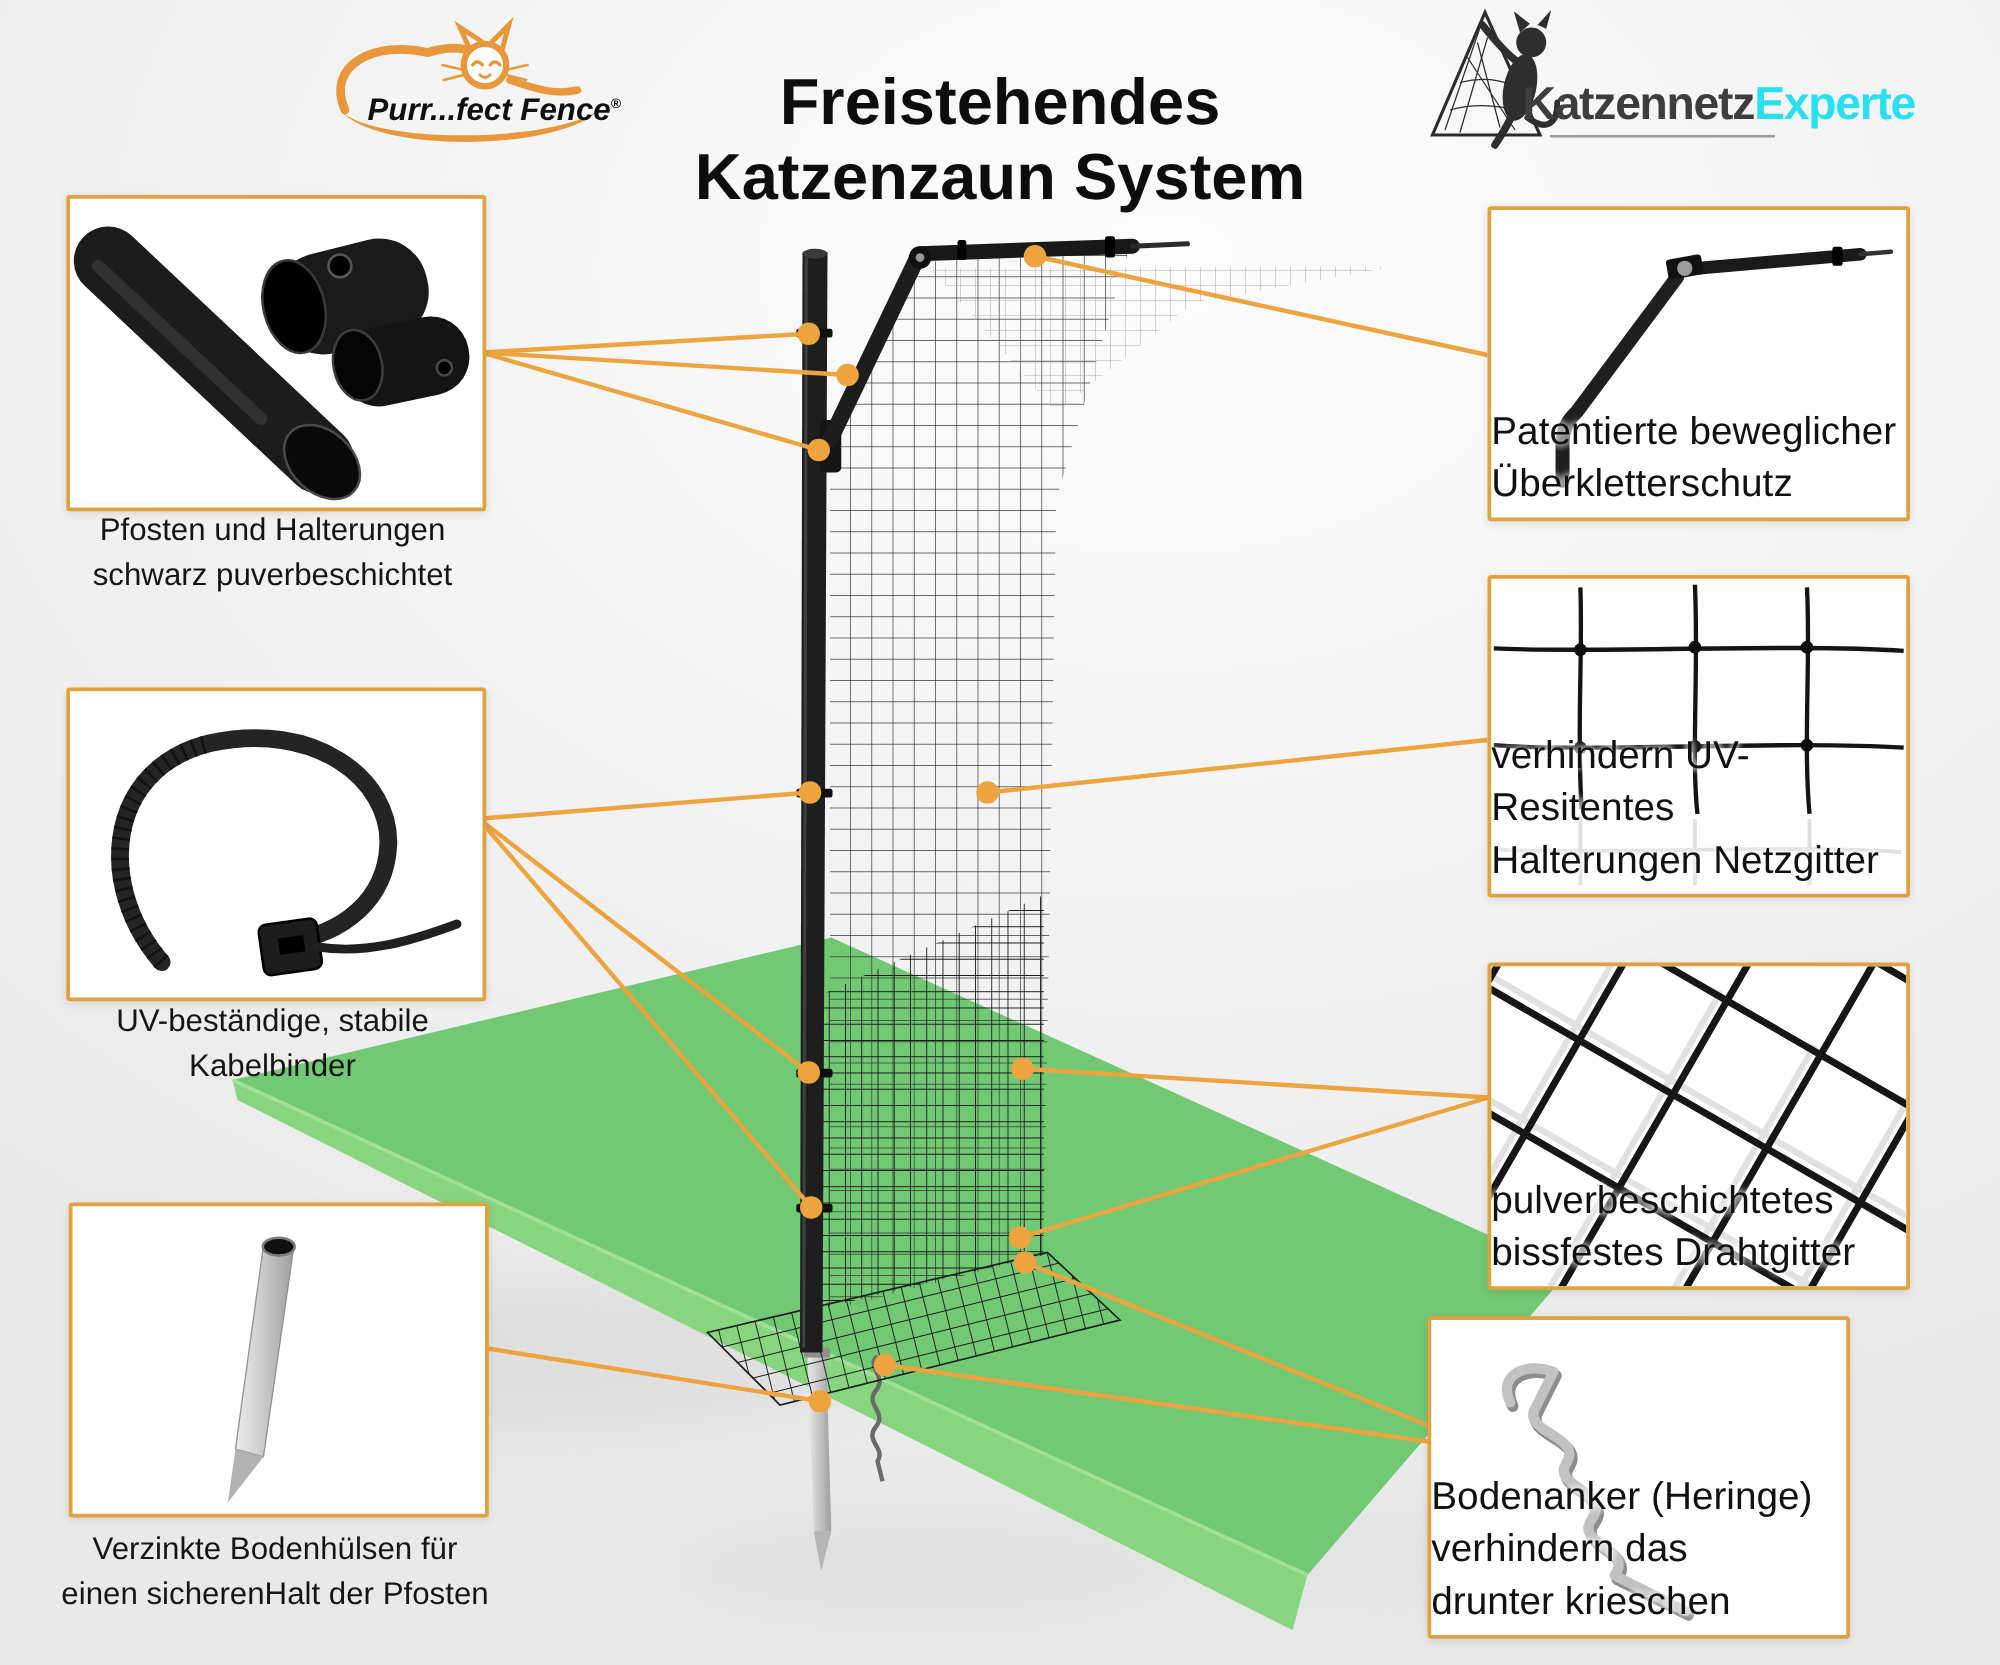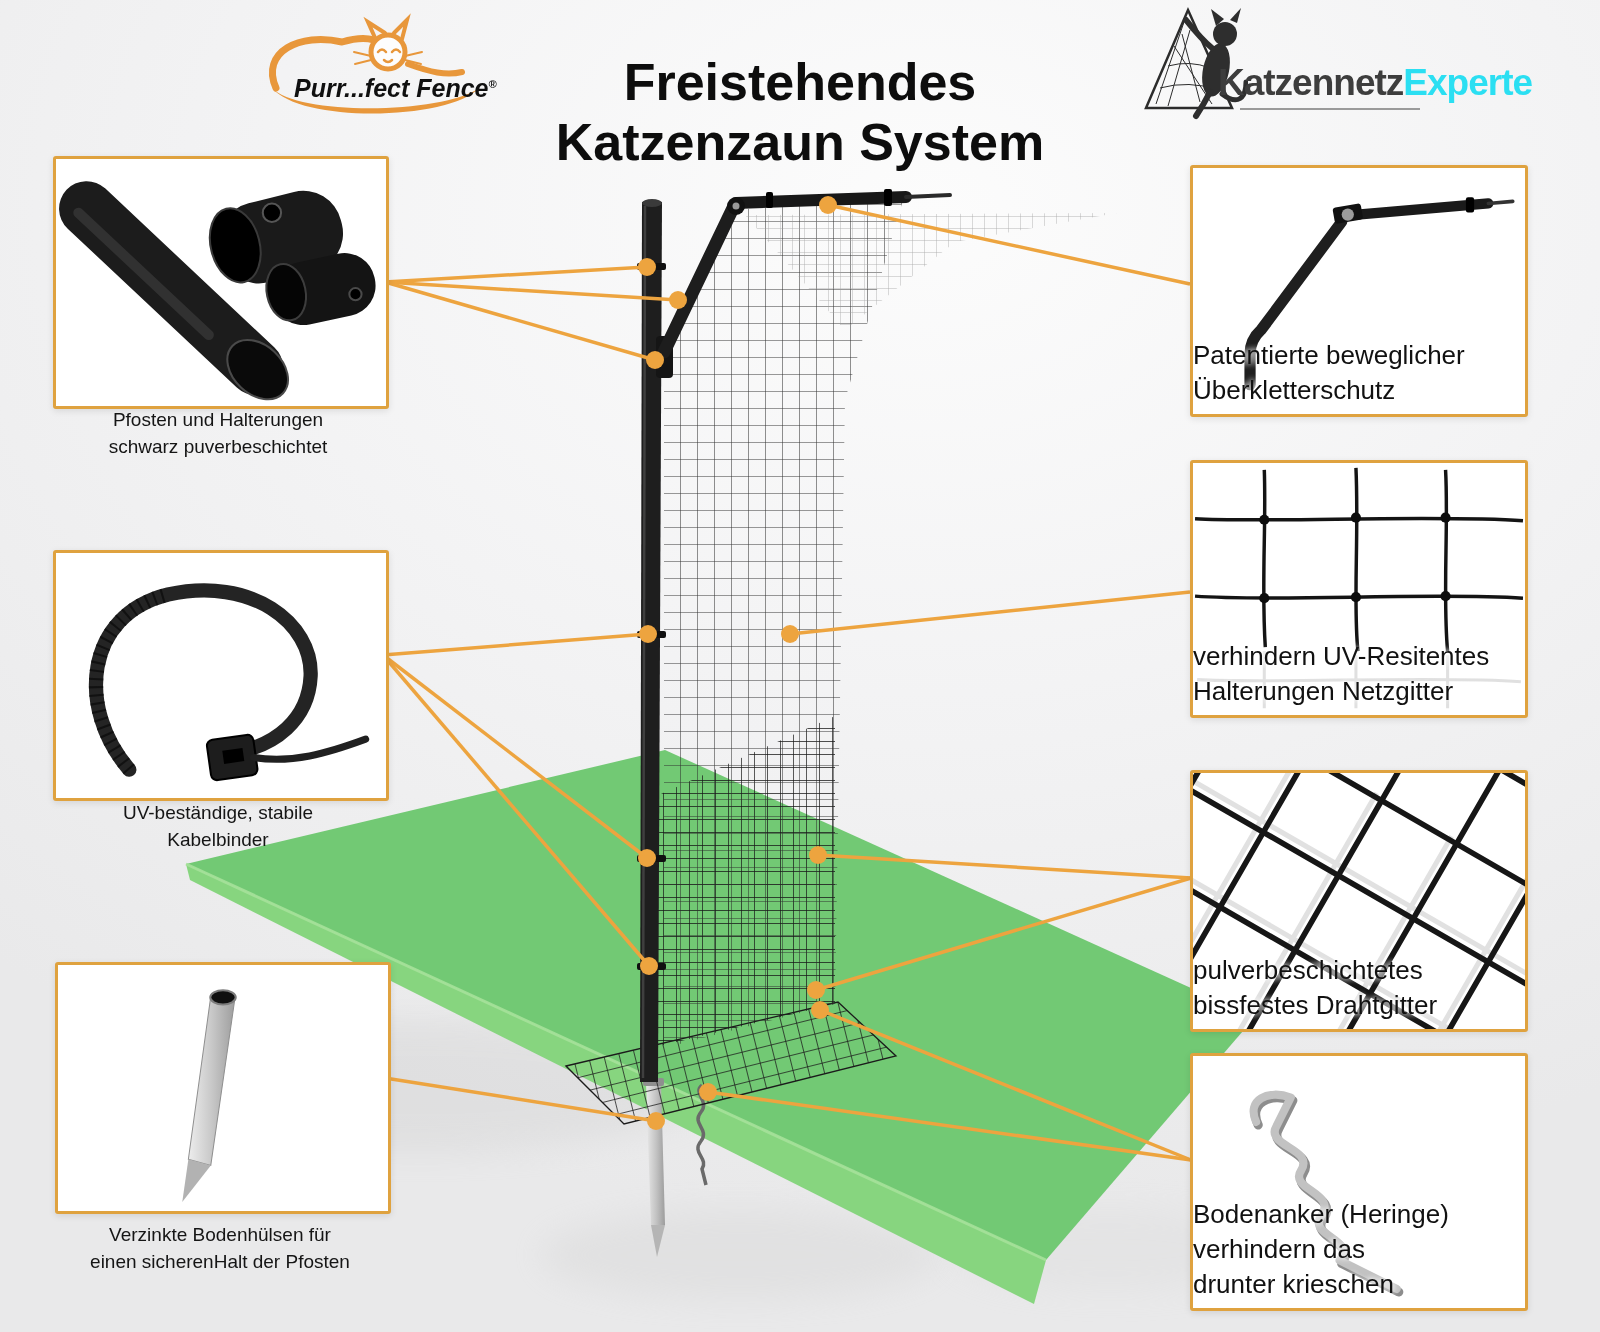--- a/index.html
+++ b/index.html
@@ -25,24 +25,24 @@
   }
   .logoR-text .p1{color:#3d3d3d;}
   .logoR-text .p2{color:#2BDFF2;}
   .logoR-underline{position:absolute;left:102px;top:104px;width:180px;height:0;border-top:2px solid #9a9a9a;}
   
   .pbox{
     position:absolute;background:#ffffff;border:3px solid #DFA23F;border-radius:3px;
     box-shadow:0 2px 7px rgba(0,0,0,0.10);overflow:hidden;
   }
   .pbox svg{display:block;width:100%;height:100%;}
-  .cap{color:#151515;text-align:center;font-size:19px;line-height:1.42;}
+  .cap{color:#151515;text-align:center;font-size:25px;line-height:1.42;}
   .capL{position:absolute;}
   .capIn{
-    position:absolute;left:0;right:0;bottom:6px;font-size:26px;line-height:1.35;color:#111;
+    position:absolute;left:0;right:0;bottom:6px;font-size:31px;line-height:1.35;color:#111;
     text-shadow:0 0 6px #fff,0 0 6px #fff;
   }
   .cl{display:block;}
   .illu{position:absolute;left:0;top:0;}
 </style>
 </head>
 <body>
 
 <div class="stage">
 
@@ -299,21 +299,21 @@
         <path d="M-120,-60 H460 M-120,25 H460 M-120,110 H460 M-120,195 H460" fill="none"></path>
         <path d="M-30,-160 V360 M55,-160 V360 M140,-160 V360 M225,-160 V360 M310,-160 V360" fill="none"></path>
       </g>
     </svg>
     <div class="capIn">
       <span class="cl">pulverbeschichtetes</span>
       <span class="cl">bissfestes Drahtgitter</span>
     </div>
   </div>
 
-  <div class="pbox" style="left:1190px;top:1053px;width:332px;height:252px">
+  <div class="pbox" style="left:1142px;top:1053px;width:332px;height:252px">
     <svg viewBox="0 0 326 246">
       <path d="M62,64 C52,42 74,32 96,40 L82,68 C70,88 120,90 106,112 C94,130 142,134 126,156 C112,176 160,178 144,200 L200,228" fill="none" stroke="#8d8d8d" stroke-width="9" stroke-linecap="round" stroke-linejoin="round" transform="translate(2,3)"></path>
       <path d="M62,64 C52,42 74,32 96,40 L82,68 C70,88 120,90 106,112 C94,130 142,134 126,156 C112,176 160,178 144,200 L200,228" fill="none" stroke="#c2c2c2" stroke-width="8" stroke-linecap="round" stroke-linejoin="round"></path>
     </svg>
     <div class="capIn">
       <span class="cl">Bodenanker (Heringe)</span>
       <span class="cl">verhindern das</span>
       <span class="cl">drunter krieschen</span>
     </div>
   </div>

